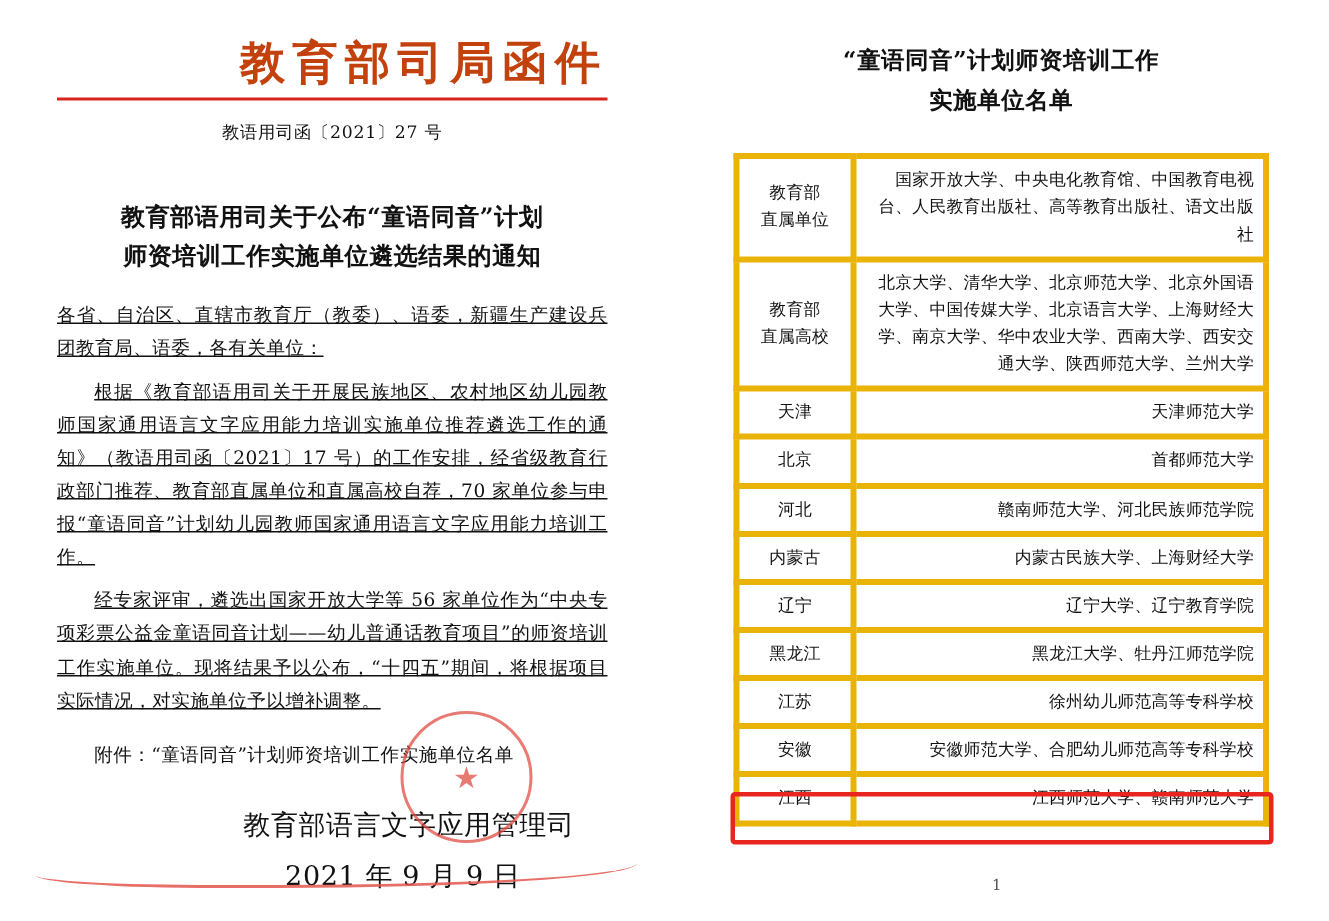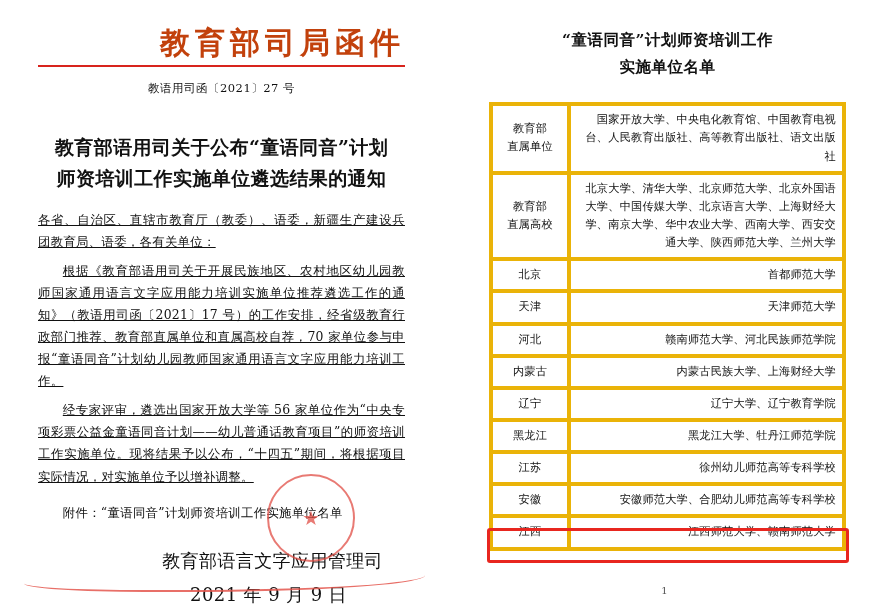--- a/index.html
+++ b/index.html
@@ -48,21 +48,21 @@
   }
   .doc-number {
     text-align: center;
     font-size: 11.5px;
     letter-spacing: 0.5px;
     margin-bottom: 16px;
   }
   .doc-title {
     text-align: center;
     font-weight: bold;
-    font-size: 19px;
+    font-size: 16px;
     line-height: 1.65;
     letter-spacing: 0.4px;
     margin-bottom: 14px;
     margin-top: 36px;
   }
   .doc-title span { display: block; }
   .body-p {
     font-size: 12.4px;
     line-height: 1.78;
     text-align: justify;
@@ -231,26 +231,26 @@
           <td class="units-cell">国家开放大学、中央电化教育馆、中国教育电视台、人民教育出版社、高等教育出版社、语文出版社</td>
         </tr>
         <tr>
           <td class="region">
             <div>教育部</div>
             <div>直属高校</div>
           </td>
           <td class="units-cell">北京大学、清华大学、北京师范大学、北京外国语大学、中国传媒大学、北京语言大学、上海财经大学、南京大学、华中农业大学、西南大学、西安交通大学、陕西师范大学、兰州大学</td>
         </tr>
         <tr>
+          <td class="region">天津</td>
+          <td class="units-cell">天津师范大学</td>
+        </tr>
+        <tr>
           <td class="region">北京</td>
           <td class="units-cell">首都师范大学</td>
-        </tr>
-        <tr>
-          <td class="region">天津</td>
-          <td class="units-cell">天津师范大学</td>
         </tr>
         <tr>
           <td class="region">河北</td>
           <td class="units-cell">赣南师范大学、河北民族师范学院</td>
         </tr>
         <tr>
           <td class="region">内蒙古</td>
           <td class="units-cell">内蒙古民族大学、上海财经大学</td>
         </tr>
         <tr>

